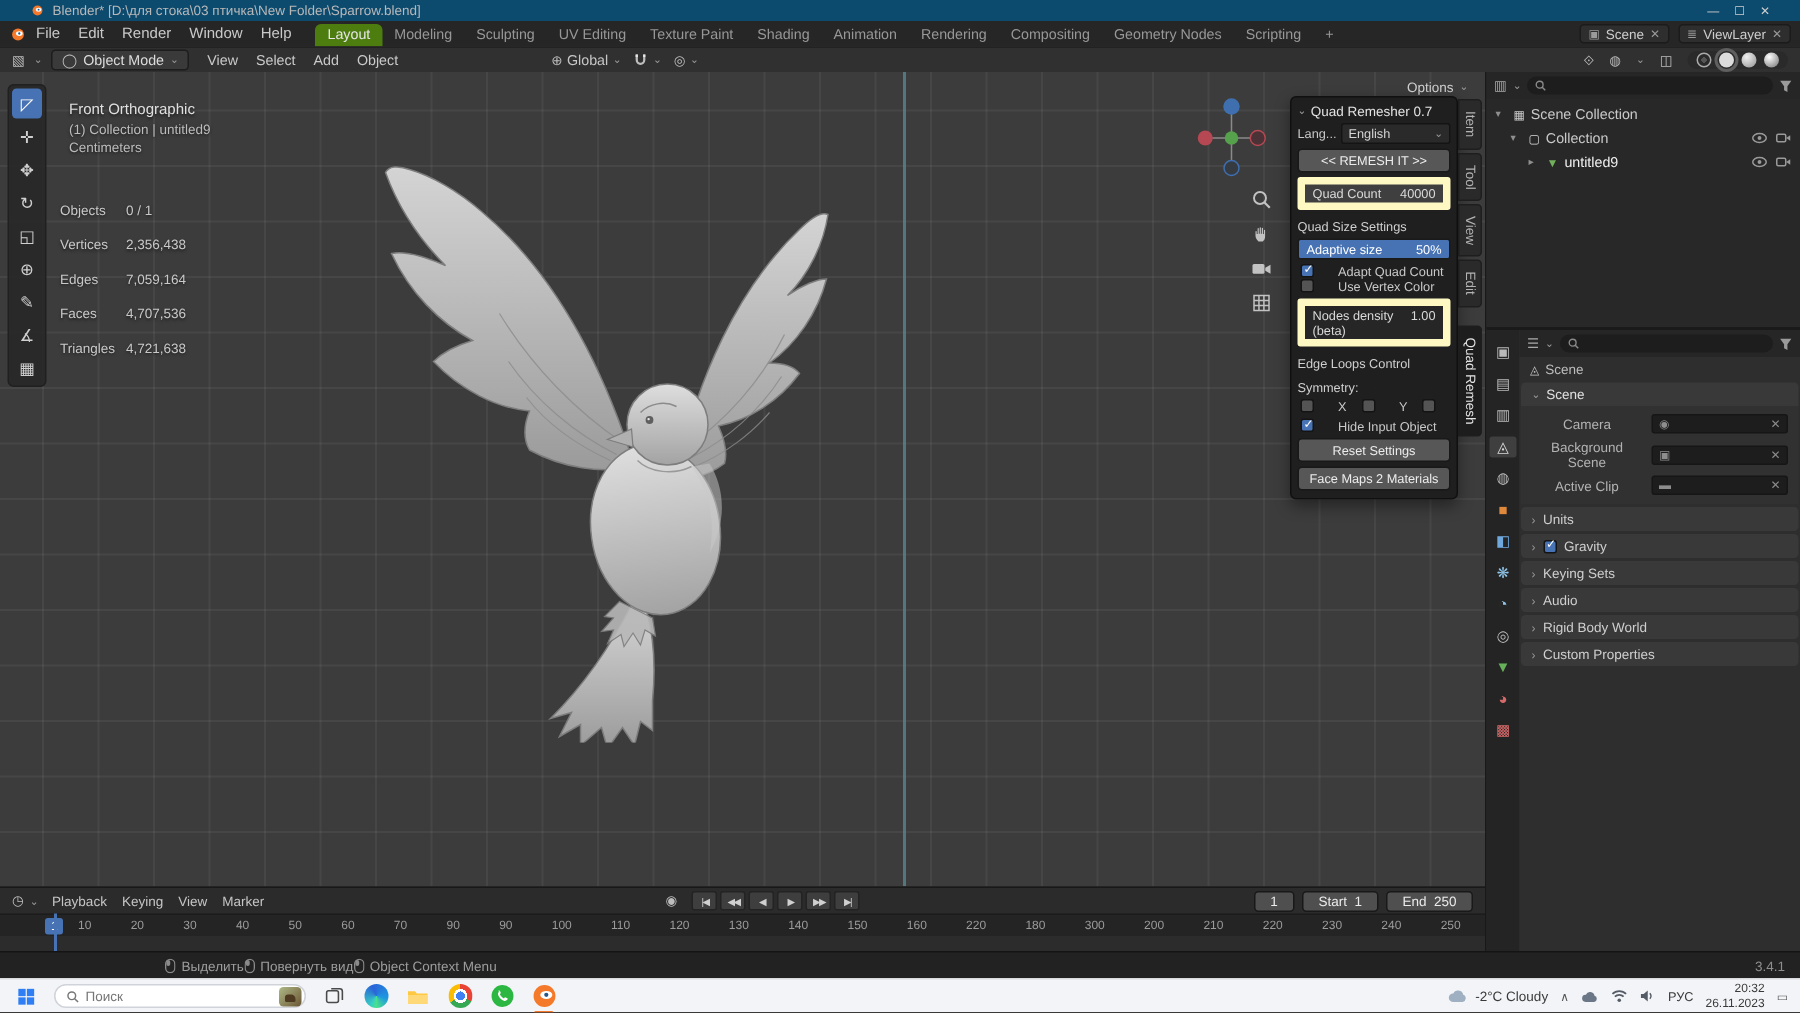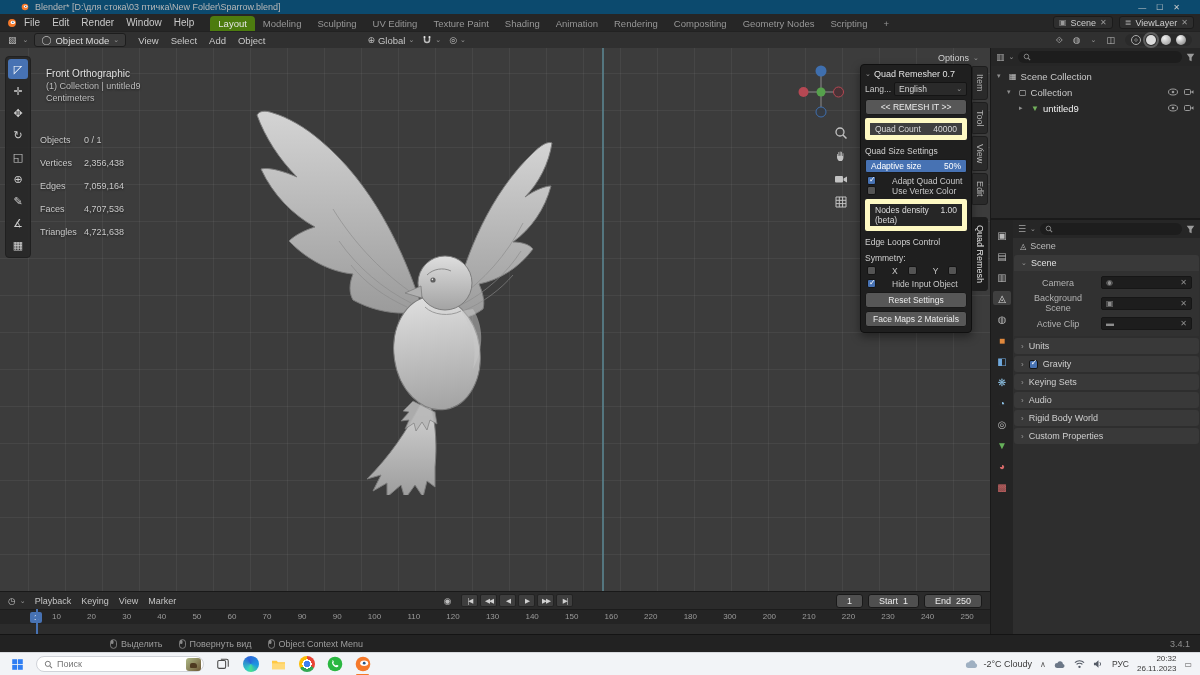--- a/index.html
+++ b/index.html
@@ -662,21 +662,21 @@
           <span>240</span>
           <span>250</span>
         </div>
       <span class="cf-marker">1</span>
     </div>
     <div class="cf-line"></div>
     <div class="tl-channel"></div>
   </div>
 
   <div class="statusbar">
-    <div style="display:flex;gap:16px">
+    <div style="display:flex;">
 
         <span class="hint">
           <svg width="7" height="10" viewBox="0 0 8 11">
             <rect x="0.5" y="0.5" width="7" height="10" rx="3.5" stroke="#8a8a8a" fill="none"></rect>
             <rect x="1" y="1" width="3" height="4.5" rx="1.5" fill="#8a8a8a"></rect>
           </svg>
           <span>Выделить</span>
         </span>
 
         <span class="hint">

